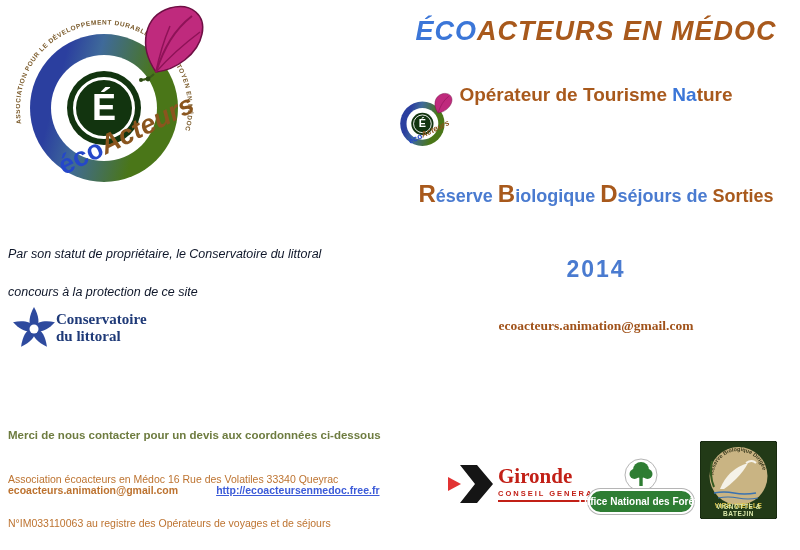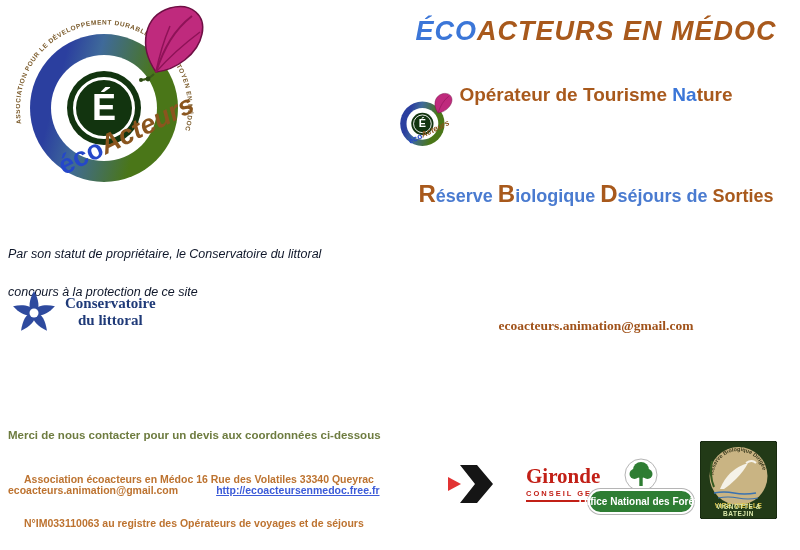--- a/index.html
+++ b/index.html
@@ -26,26 +26,26 @@
   .wm-act{color:#8a551e;font-style:italic;}
   .flower{position:absolute;left:118px;top:-2px;}
 
   
   .logo-sm-wrap{position:absolute;left:396px;top:92px;width:66px;height:66px;}
   .logo-sm-wrap .logo{left:0;top:0;transform:scale(0.30);transform-origin:top left;}
 
   
   .note{position:absolute;left:8px;font-size:12.5px;font-style:italic;color:#0f172a;}
   .note1{top:234px;} .note2{top:272px;}
-  .cdl{position:absolute;left:12px;top:288px;display:flex;align-items:center;gap:9px;text-align:center;}
+  .cdl{position:absolute;left:12px;top:304px;display:flex;align-items:center;}
   .cdl-text{font-family:"Liberation Serif",serif;font-weight:bold;font-size:15px;
         color:#1f3a78;line-height:1.15;}
   .green-line{position:absolute;left:8px;font-size:11.5px;font-weight:bold;color:#6e7c40;}
   .green1{top:392px;} .green2{top:417px;}
-  .contact{position:absolute;left:24px;font-size:10.5px;font-weight:bold;color:#bd7330;}
+  .contact{position:absolute;left:8px;font-size:10.5px;font-weight:normal;color:#bd7330;}
   .contact1{top:462px;} .contact3{top:506px;}
   .contact-row{position:absolute;left:8px;top:484px;display:flex;gap:38px;
         font-size:10.5px;font-weight:bold;}
   .contact-email{color:#bd7330;}
   .contact-link{color:#3c5bd8;text-decoration:underline;}
 
   
   .rcol{position:absolute;left:398px;width:396px;text-align:center;}
   .r-title{top:16px;font-size:27px;font-weight:bold;letter-spacing:1px;white-space:nowrap;font-style:italic;}
   .t-eco{color:#3b76d8;} .t-rest{color:#a8591c;}
@@ -57,21 +57,21 @@
   .res-blue{font-size:18px;color:#4a7bd0;}
   .res-brown{font-size:18px;color:#a8591c;}
   .r-year{top:256px;font-size:23px;font-weight:bold;letter-spacing:2px;color:#4a7bd0;}
   .r-email{top:318px;font-family:"Liberation Serif",serif;font-size:13.5px;
         font-weight:bold;color:#a0521a;}
   .r-phone{top:343px;font-size:15px;font-weight:bold;color:#c96f28;}
 
   
   .gironde{position:absolute;left:448px;top:462px;display:flex;align-items:center;gap:4px;}
   .gir-text{display:flex;flex-direction:column;align-items:flex-start;
-        border-bottom:2px solid #c22017;padding-bottom:2px;margin-left:28px;}
+        border-bottom:2px solid #c22017;padding-bottom:2px;}
   .gir-name{font-family:"Liberation Serif",serif;font-size:21px;font-weight:bold;
         color:#c22017;line-height:1;}
   .gir-sub{font-size:7.5px;font-weight:bold;letter-spacing:2px;color:#c22017;margin-top:2px;}
   .onf{position:absolute;left:588px;top:458px;width:106px;height:56px;}
   .onf-tree{position:absolute;left:36px;top:0;}
   .onf-pill{position:absolute;left:0;bottom:0;width:106px;height:25px;border-radius:13px;
         background:#2e7d33;border:2px solid #fff;box-shadow:0 0 0 1px #b5b5b5;
         display:flex;align-items:center;justify-content:center;box-sizing:border-box;}
   .onf-pill span{color:#fff;font-size:10px;font-weight:bold;white-space:nowrap;}
   .badge{position:absolute;left:700px;top:441px;width:77px;height:78px;}
@@ -182,20 +182,21 @@
         <path d="M22,72 C30,48 40,30 58,16" stroke="#8e1257" fill="none" stroke-width="2"></path>
       </svg>
     </div>
   </div>
 
 
   <div class="rcol r-res">
     <span class="res-init">R</span><span class="res-blue">éserve </span><span class="res-init">B</span><span class="res-blue">iologique </span><span class="res-init">D</span><span class="res-blue">séjours </span><span class="res-blue">de </span><span class="res-brown">Sorties</span>
   </div>
 
+  <div class="rcol r-year">2014</div>
   <div class="rcol r-email">ecoacteurs.animation@gmail.com</div>
 
   <div class="gironde">
     <svg width="46" height="44" viewBox="0 0 46 44">
       <polygon points="0,15 13,22 0,29" fill="#e23333"></polygon>
       <path d="M12,3 L29,3 L45,22 L29,41 L12,41 L27,22 Z" fill="#151515"></path>
     </svg>
     <div class="gir-text">
       <span class="gir-name">Gironde</span>
       <span class="gir-sub">CONSEIL GENERAL</span>

